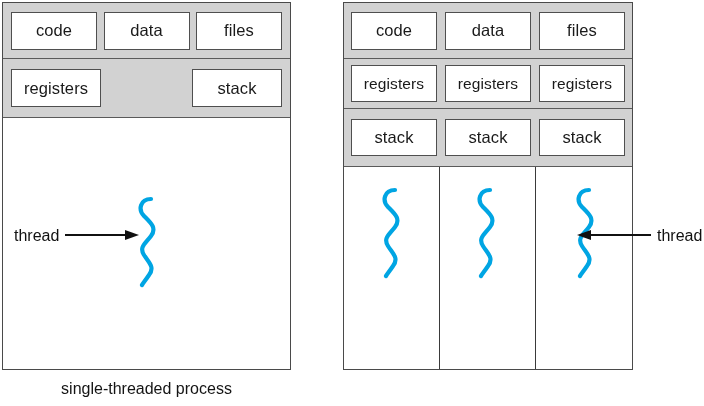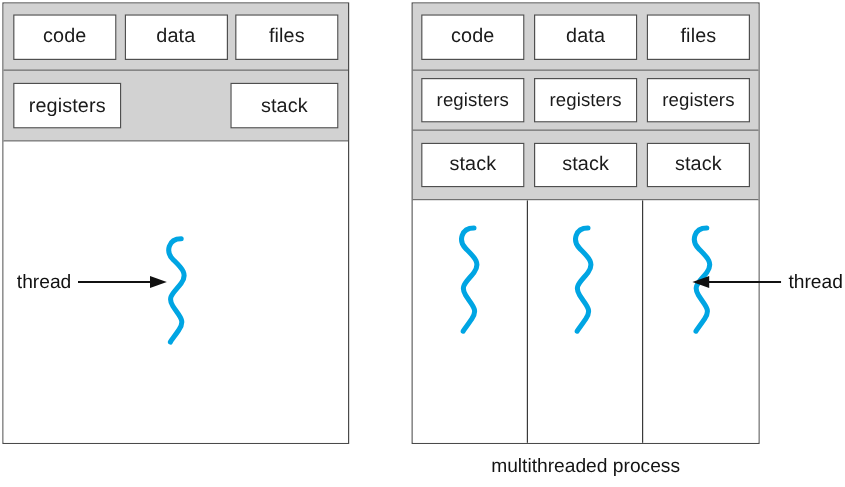--- a/index.html
+++ b/index.html
@@ -238,20 +238,21 @@
   <div class="annotation" id="annotation-left">
     <span class="ann-label">thread</span>
     <span>
       <svg width="76" height="14" viewBox="0 0 76 14" xmlns="http://www.w3.org/2000/svg">
         <line x1="0" y1="7" x2="62" y2="7" stroke="#111111" stroke-width="1.8"></line>
         <polygon points="74,7 60,2 60,12" fill="#111111"></polygon>
       </svg>
     </span>
   </div>
 
+  <div class="caption" id="caption-single">single-threaded process</div>
 
   <div class="process" id="process-multi">
 
     <div class="band" id="multi-row-top">
       <div class="cell">code</div>
       <div class="cell">data</div>
       <div class="cell">files</div>
     </div>
 
     <div class="band" id="multi-row-registers">
@@ -293,15 +294,14 @@
   <div class="annotation" id="annotation-right">
     <span>
       <svg width="76" height="14" viewBox="0 0 76 14" xmlns="http://www.w3.org/2000/svg">
         <line x1="14" y1="7" x2="76" y2="7" stroke="#111111" stroke-width="1.8"></line>
         <polygon points="2,7 16,2 16,12" fill="#111111"></polygon>
       </svg>
     </span>
     <span class="ann-label">thread</span>
   </div>
 
-  <div class="caption" id="caption-multi">multithreaded process</div>
 
 </div>
 
 </body></html>

